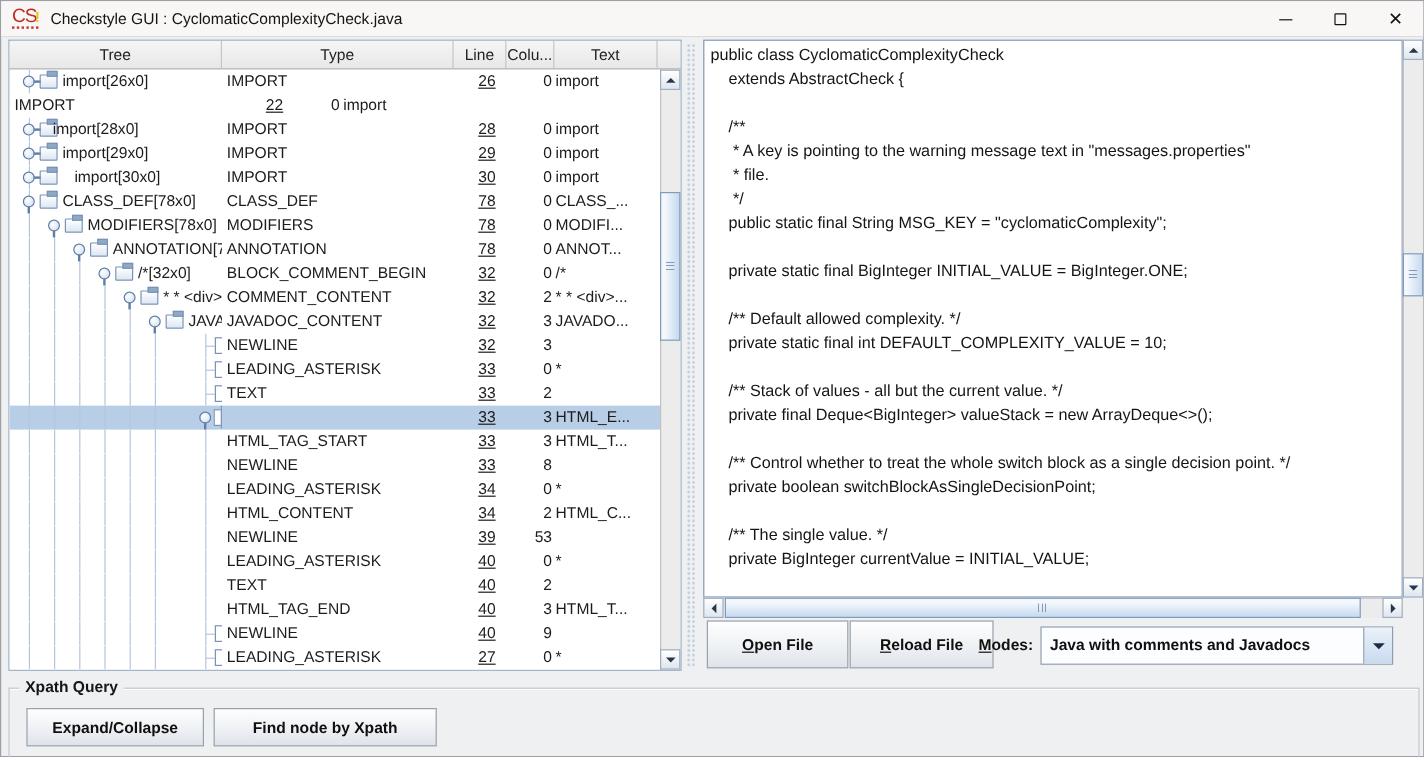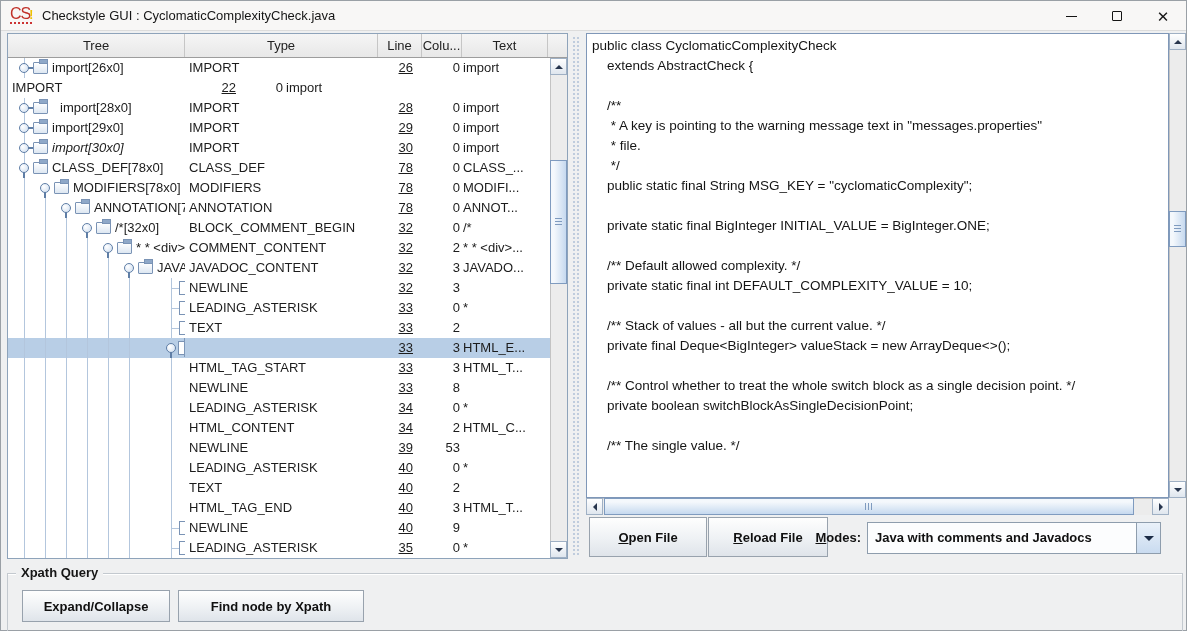--- a/index.html
+++ b/index.html
@@ -163,21 +163,21 @@
           <div class="cell type">IMPORT</div>
           <div class="cell line">22</div>
           <div class="cell col">0</div>
           <div class="cell text">import</div>
         </div>
         <div class="row">
           <div class="cell tree">
             <span class="guide" style="left: 16px;"></span>
             <span class="handle collapsed" style="left: 11px;"></span>
             <span class="icon-folder" style="left: 25px;"></span>
-            <span class="tlabel" style="left: 52px;">import[28x0]</span>
+            <span class="tlabel" style="left: 36px;">import[28x0]</span>
           </div>
           <div class="cell type">IMPORT</div>
           <div class="cell line">28</div>
           <div class="cell col">0</div>
           <div class="cell text">import</div>
         </div>
         <div class="row">
           <div class="cell tree">
             <span class="guide" style="left: 16px;"></span>
             <span class="handle collapsed" style="left: 11px;"></span>
@@ -187,21 +187,21 @@
           <div class="cell type">IMPORT</div>
           <div class="cell line">29</div>
           <div class="cell col">0</div>
           <div class="cell text">import</div>
         </div>
         <div class="row">
           <div class="cell tree">
             <span class="guide" style="left: 16px;"></span>
             <span class="handle collapsed" style="left: 11px;"></span>
             <span class="icon-folder" style="left: 25px;"></span>
-            <span class="tlabel" style="left: 44px; font-style: italic;">import[30x0]</span>
+            <span class="tlabel" style="left: 54px;">import[30x0]</span>
           </div>
           <div class="cell type">IMPORT</div>
           <div class="cell line">30</div>
           <div class="cell col">0</div>
           <div class="cell text">import</div>
         </div>
         <div class="row">
           <div class="cell tree">
             <span class="guide" style="left: 16px;"></span>
             <span class="handle expanded" style="left: 11px;"></span>
@@ -494,21 +494,21 @@
             <span class="guide" style="left: 37px;"></span>
             <span class="guide" style="left: 58px;"></span>
             <span class="guide" style="left: 79px;"></span>
             <span class="guide" style="left: 100px;"></span>
             <span class="guide" style="left: 121px;"></span>
             <span class="guide" style="left: 163px;"></span>
             <span class="dash" style="left: 163px;"></span>
             <span class="icon-doc" style="left: 171px;"></span>
           </div>
           <div class="cell type">LEADING_ASTERISK</div>
-          <div class="cell line">35</div>
+          <div class="cell line">27</div>
           <div class="cell col">0</div>
           <div class="cell text">*</div>
         </div>
       </div>
     <div class="sbar-v" style="right:0; top:24px; bottom:0;">
       <div class="sb-btn up" style="top:0; left:-1px;"></div>
       <div class="sb-thumb-v" style="top:102px; height:124px; left:-1px;"></div>
       <div class="sb-btn down" style="bottom:0; left:-1px;"></div>
     </div>
   </div>
@@ -531,20 +531,21 @@
         <div class="code-line">    /** Default allowed complexity. */</div>
         <div class="code-line">    private static final int DEFAULT_COMPLEXITY_VALUE = 10;</div>
         <div class="code-line">&nbsp;</div>
         <div class="code-line">    /** Stack of values - all but the current value. */</div>
         <div class="code-line">    private final Deque&lt;BigInteger&gt; valueStack = new ArrayDeque&lt;&gt;();</div>
         <div class="code-line">&nbsp;</div>
         <div class="code-line">    /** Control whether to treat the whole switch block as a single decision point. */</div>
         <div class="code-line">    private boolean switchBlockAsSingleDecisionPoint;</div>
         <div class="code-line">&nbsp;</div>
         <div class="code-line">    /** The single value. */</div>
+        <div class="code-line">    private BigInteger currentValue = INITIAL_VALUE;</div>
       </div>
   </div>
   <div class="sbar-v" style="left:1168px; top:32px; height:465px;">
     <div class="sb-btn up" style="top:0; left:-1px;"></div>
     <div class="sb-thumb-v" style="top:178px; height:36px; left:-1px;"></div>
     <div class="sb-btn down" style="bottom:0; left:-1px;"></div>
   </div>
   <div class="sbar-h" style="left:585px; top:497px; width:583px;">
     <div class="sb-btn left" style="left:0; top:-1px;"></div>
     <div class="sb-thumb-h" style="left:18px; width:530px; top:-1px;"></div>

